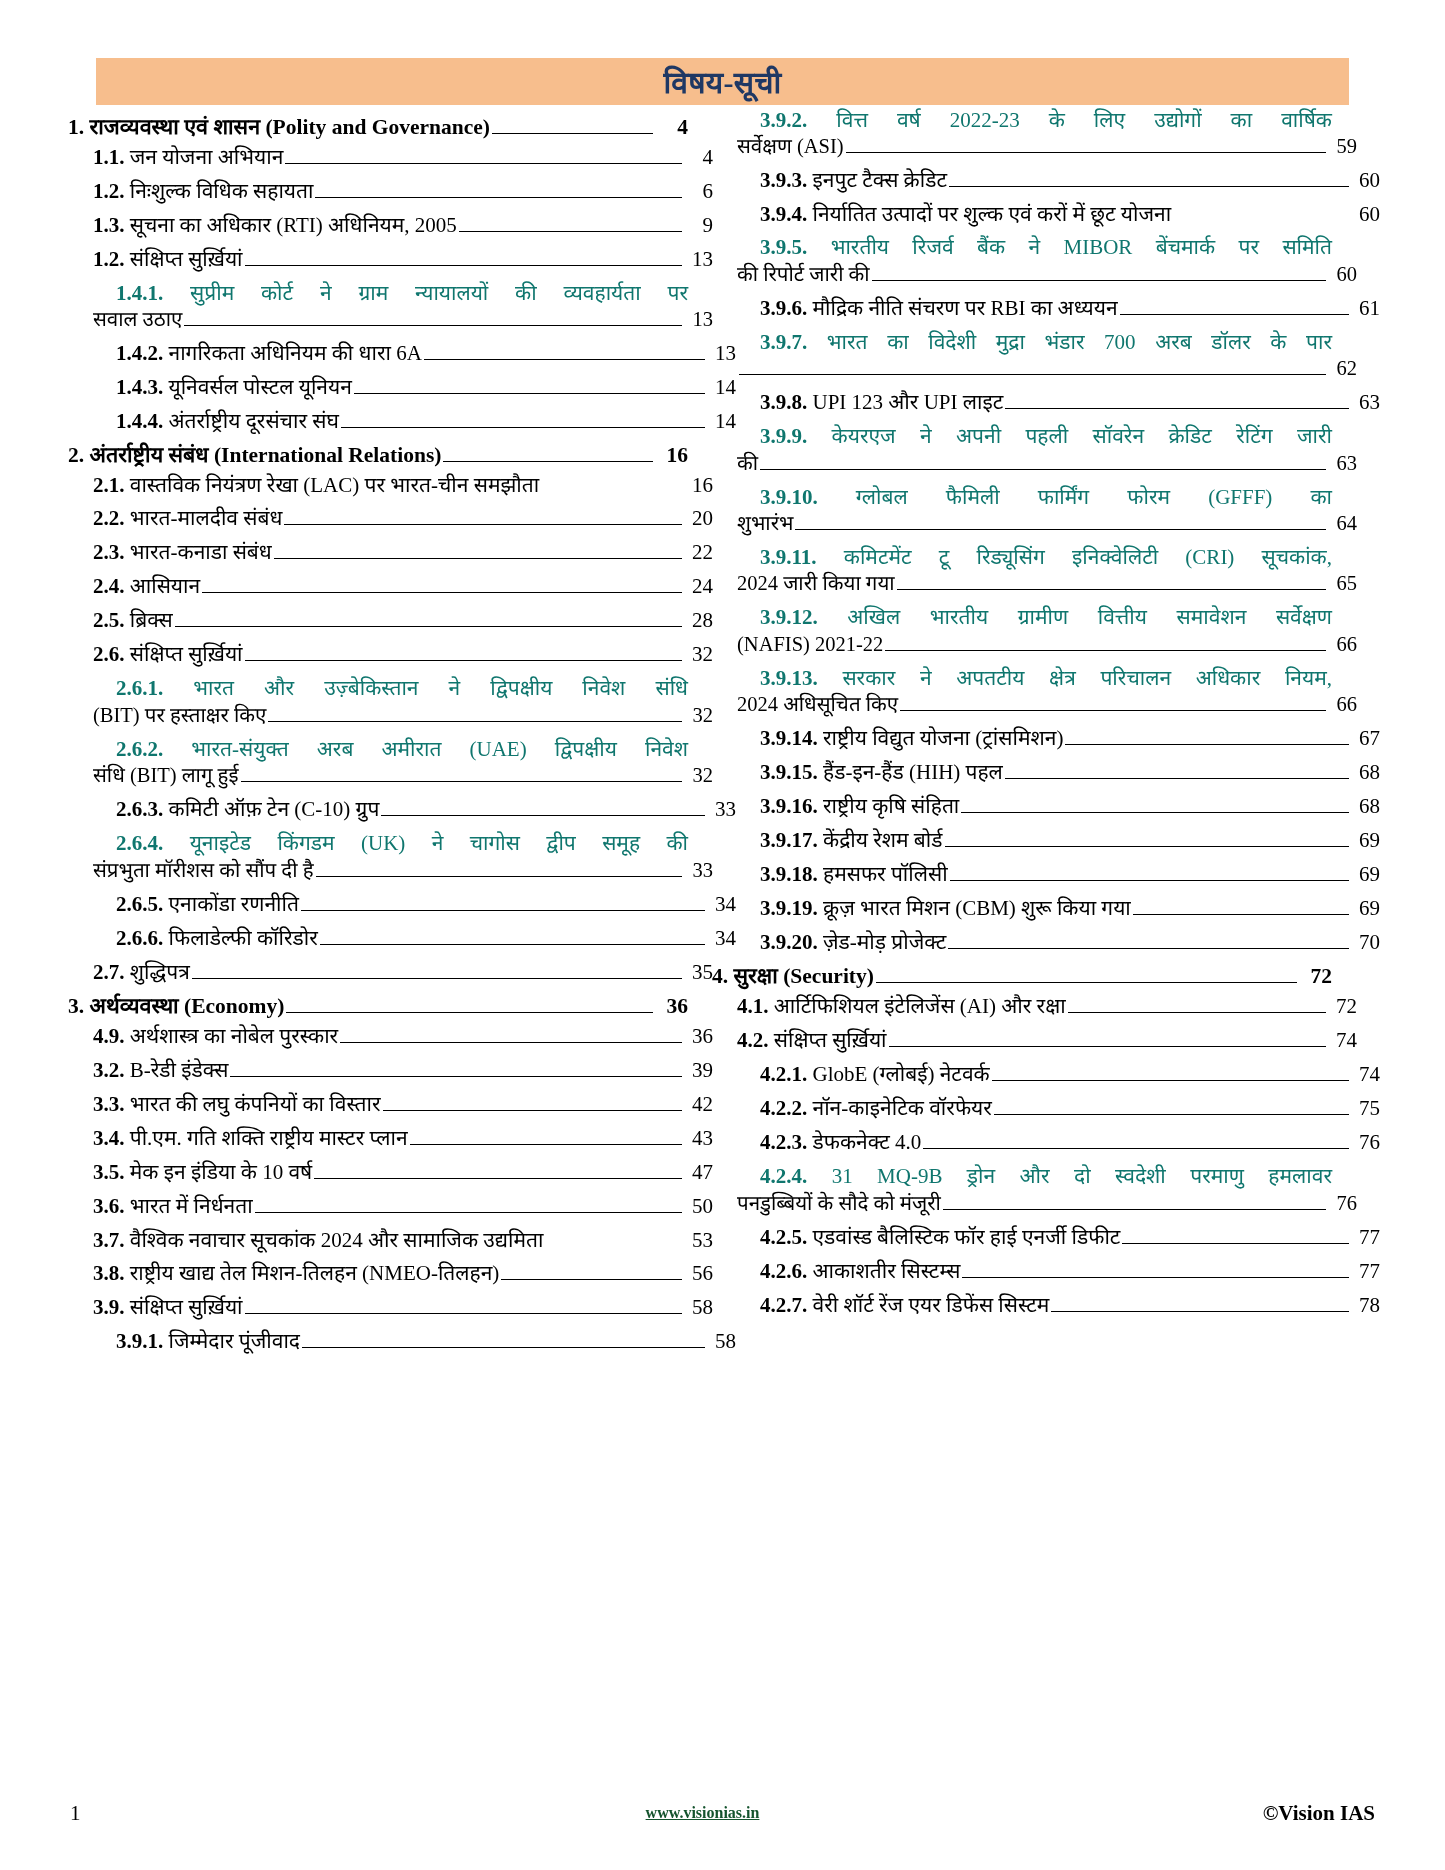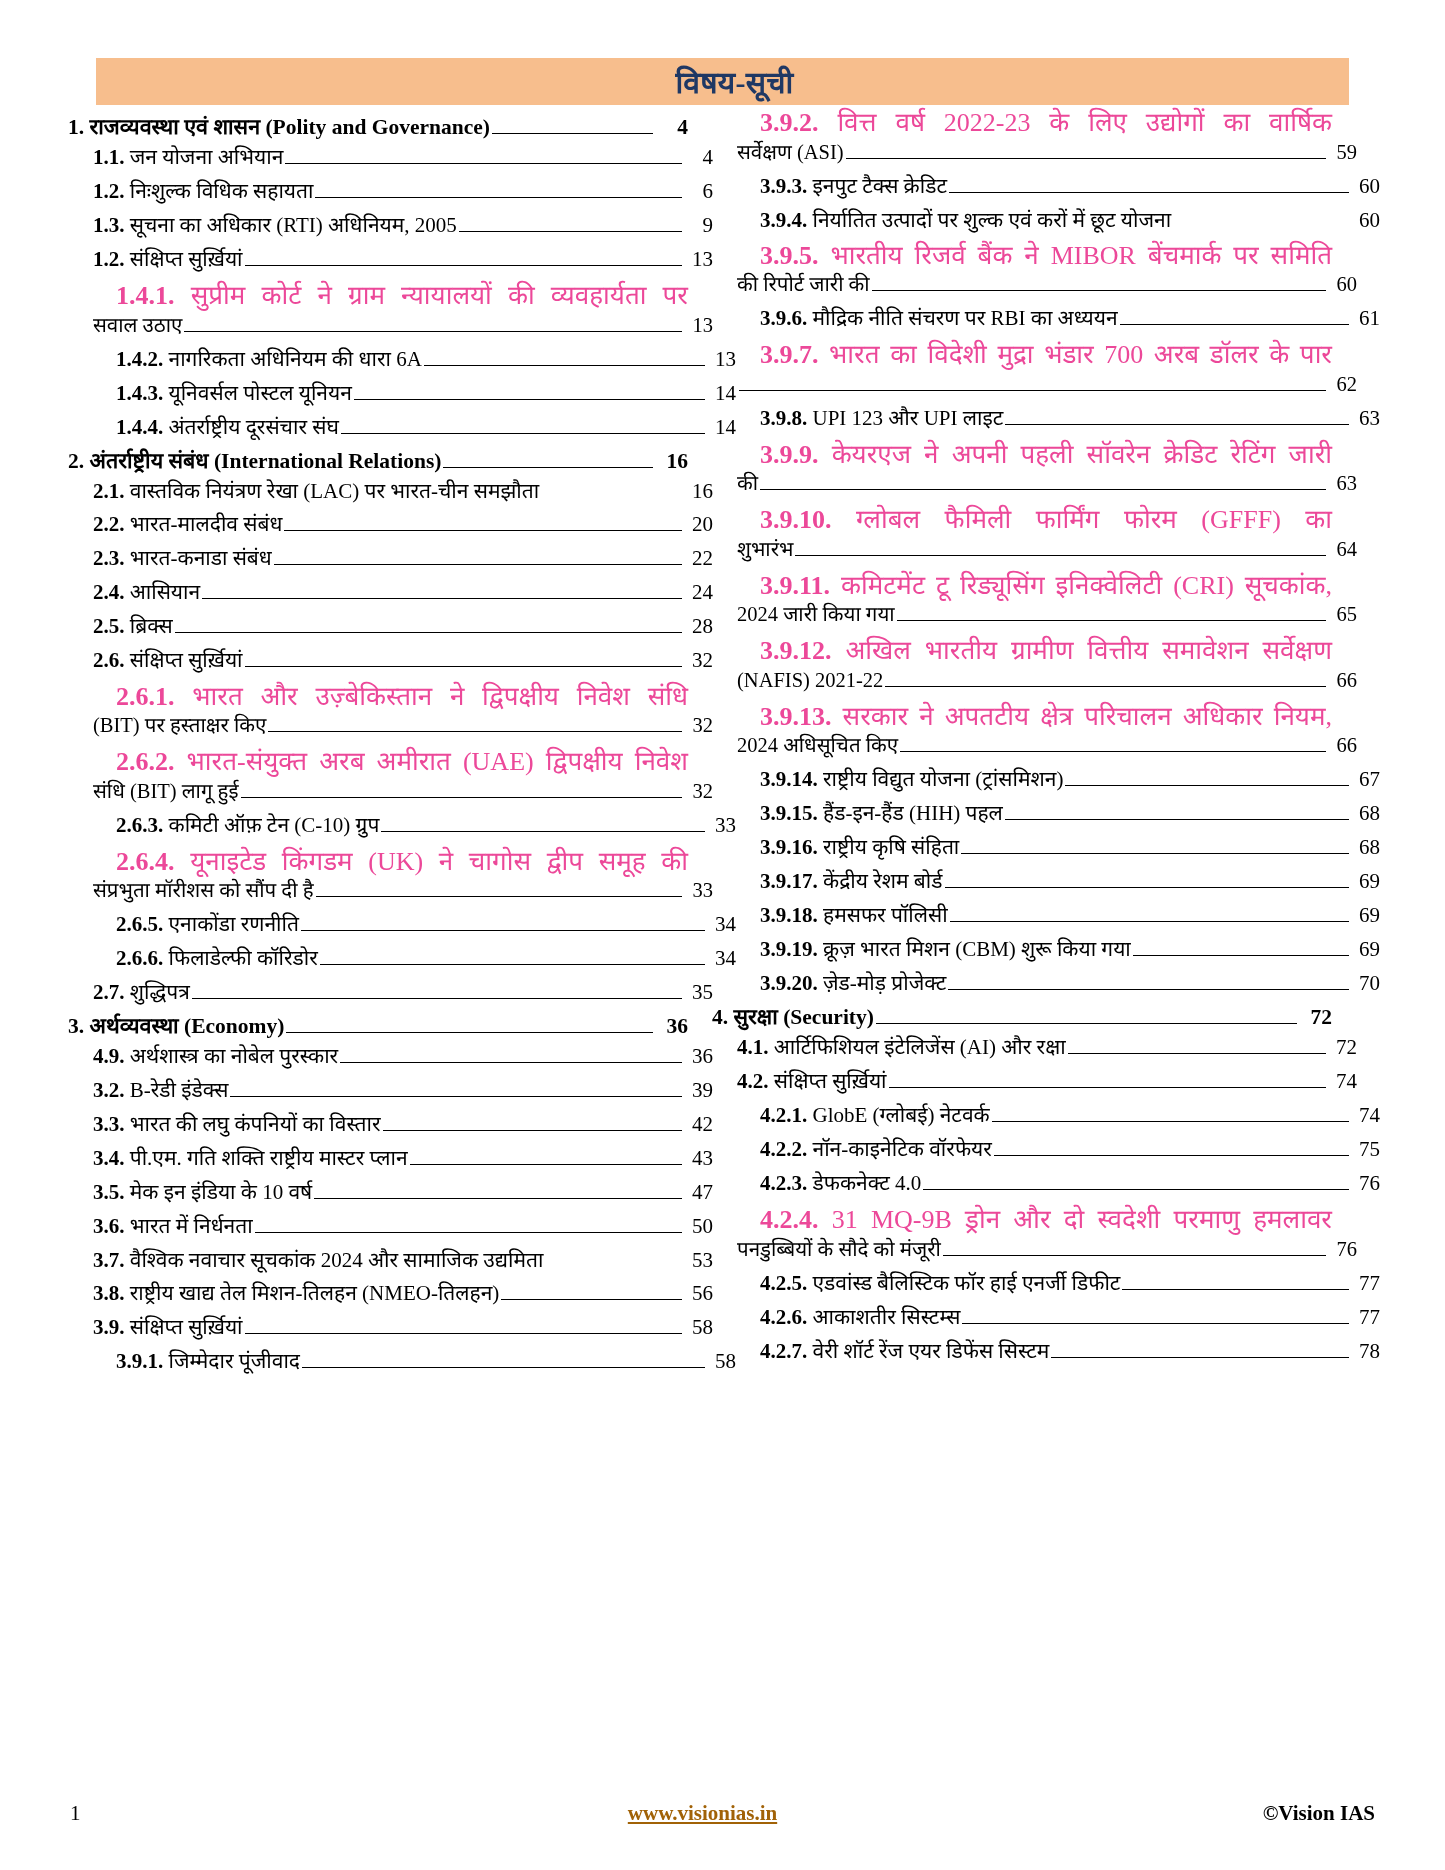--- a/index.html
+++ b/index.html
@@ -29,21 +29,21 @@
     position: absolute;
     top: 58px;
     left: 96px;
     width: 1253px;
     height: 47px;
     background: #f7be8d;
   }
   .header-title {
     position: absolute;
     top: 58px;
-    left: 108px;
+    left: 96px;
     width: 1253px;
     height: 47px;
     line-height: 49px;
     text-align: center;
     font-family: "Liberation Serif", "DejaVu Serif", serif;
     font-weight: bold;
     font-size: 30px;
     color: #1F3864;
     letter-spacing: 0.3px;
   }
@@ -110,26 +110,26 @@
     font-size: 21px;
     margin-bottom: 12px;
   }
 
   
   .num { font-weight: bold; }
 
   
   .wrap-line {
     padding-left: 48px;
-    font-size: 26px;
+    font-size: 21px;
     line-height: 1.02;
     margin: 0 0 5px 0;
     text-align: justify;
     text-align-last: justify;
-    color: #ec4899;
+    color: #0f766e;
   }
   .wrap-cont {
     padding-left: 25px;
     margin-bottom: 12px;
   }
   .wrap-cont.l3 { padding-left: 25px; }
 
   
   .footer {
     position: absolute;
@@ -139,24 +139,24 @@
     height: 30px;
     display: flex;
     align-items: center;
     justify-content: space-between;
     font-size: 21px;
   }
   .footer .pnum { width: 200px; text-align: left; }
   .footer .link {
     flex: 1 1 auto;
     text-align: center;
-    color: #a16207;
+    color: #14532d;
     text-decoration: underline;
     font-weight: bold;
-    font-size: 21px;
+    font-size: 16px;
   }
   .footer .copy {
     width: 240px;
     text-align: right;
     font-weight: bold;
     font-size: 21px;
   }
 </style>
 </head>
 <body>

